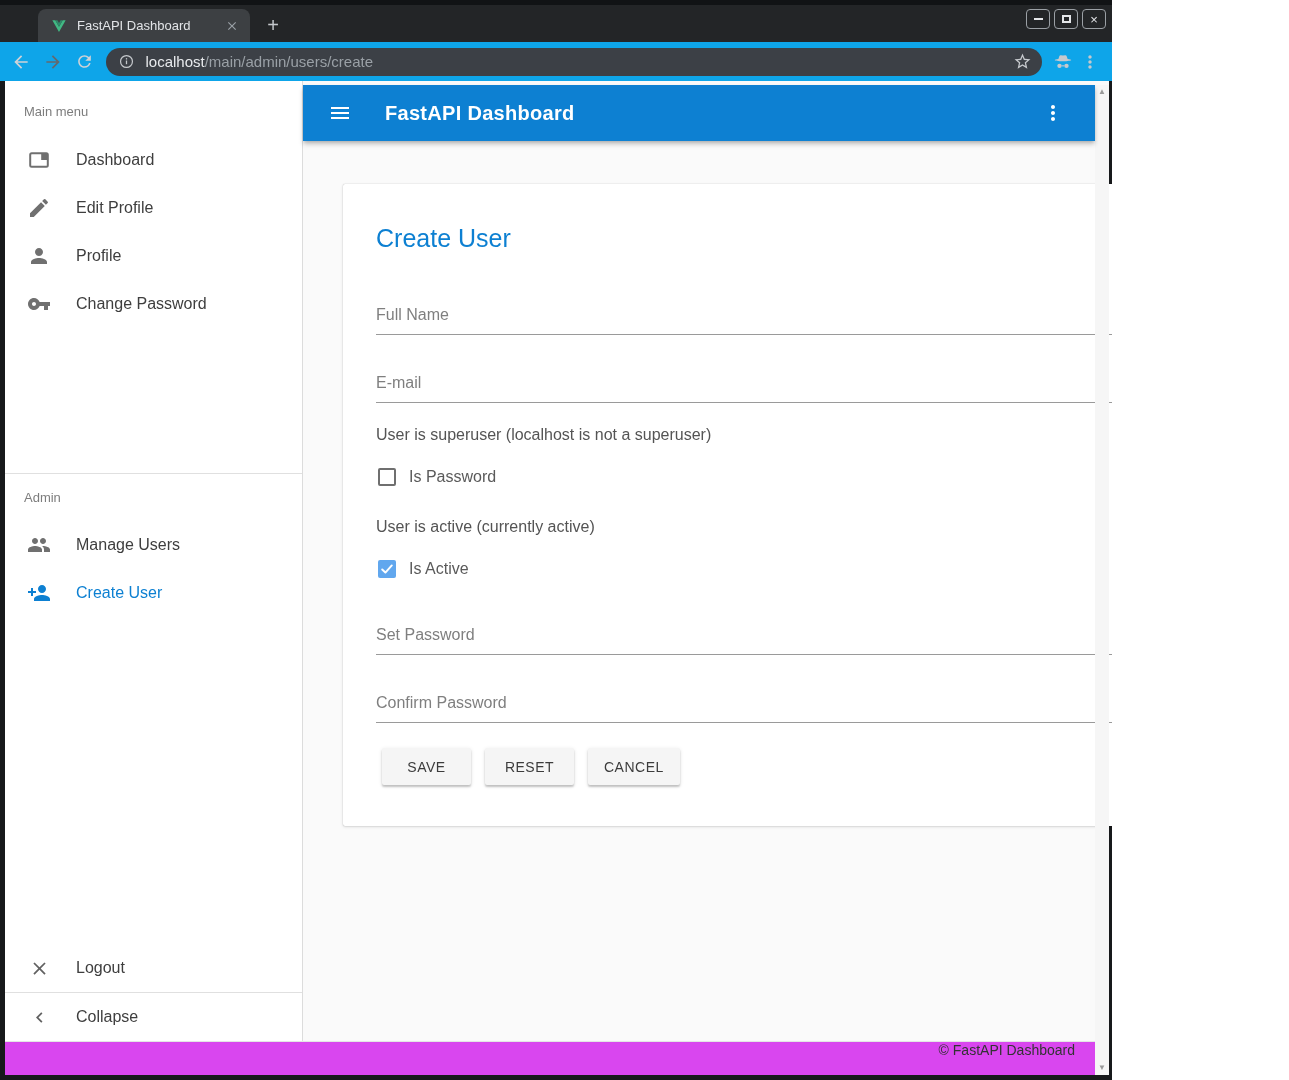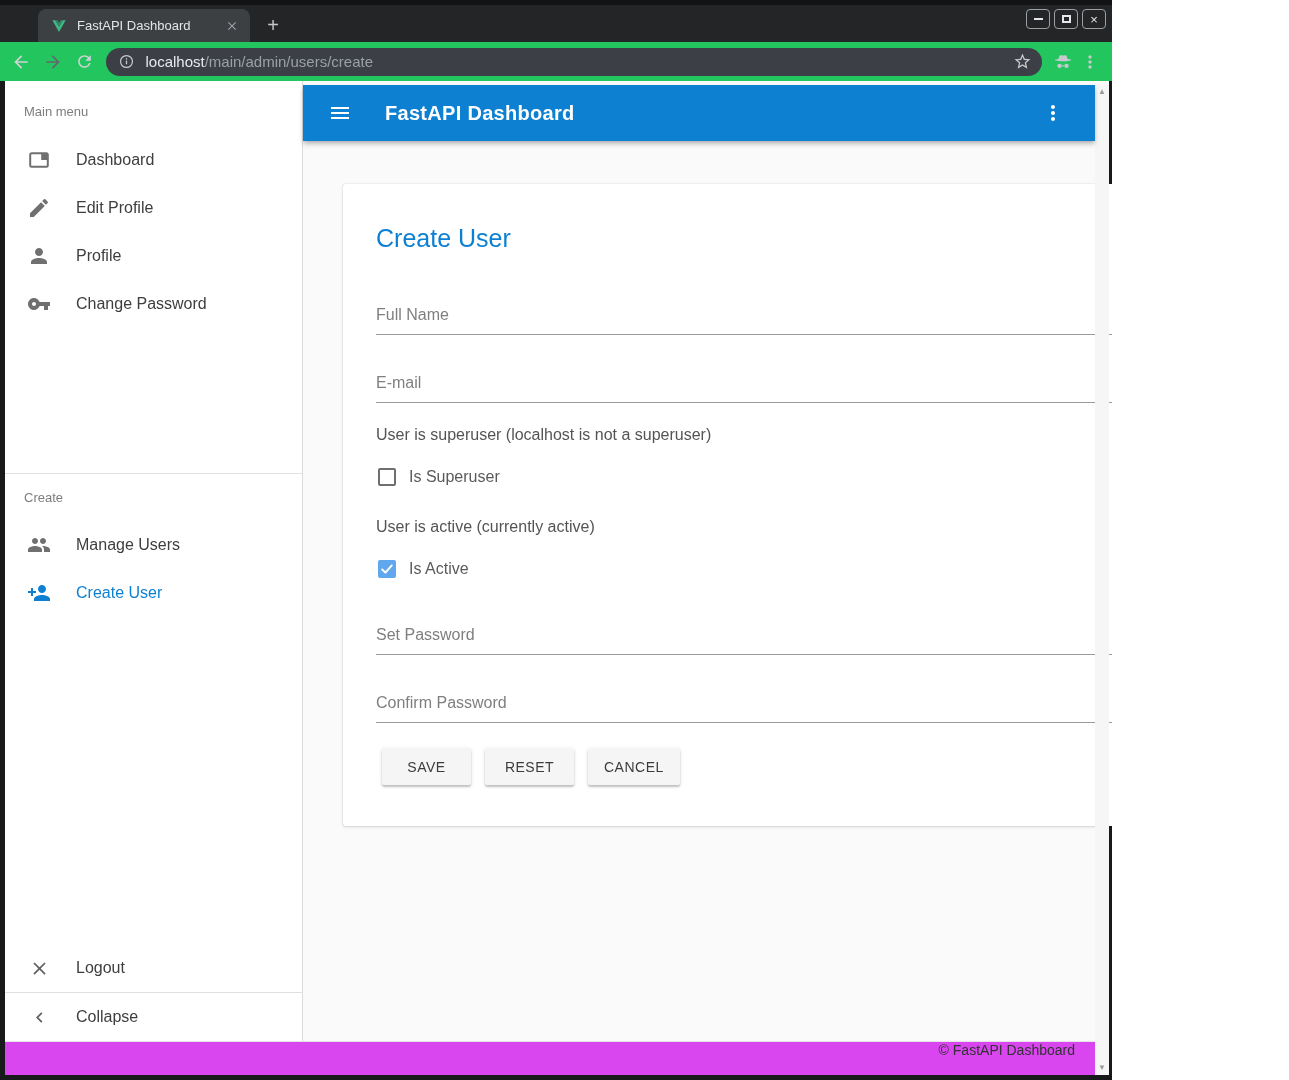--- a/index.html
+++ b/index.html
@@ -11,21 +11,21 @@
   .tab { position:absolute; left:38px; top:4px; width:212px; height:33px; background:#3d4043; border-radius:8px 8px 0 0; display:flex; align-items:center; padding:0 10px 0 13px; }
   .tab-title { flex:1; margin-left:10px; font-size:13px; color:#e2e4e7; white-space:nowrap; overflow:hidden; }
   .tab-close { width:16px; height:16px; display:flex; align-items:center; justify-content:center; }
   .new-tab { position:absolute; left:261px; top:9px; width:24px; height:24px; color:#c3c7cb; font-size:20px; line-height:22px; text-align:center; }
   .win-controls { position:absolute; right:6px; top:4px; display:flex; gap:4px; }
   .win-btn { width:24px; height:20px; border:1px solid #9ba0a5; border-radius:4px; color:#e4e6e9; display:flex; align-items:center; justify-content:center; font-size:13px; line-height:1; }
   .glyph-min { display:block; width:9px; height:2px; background:#e4e6e9; }
   .glyph-max { display:block; width:9px; height:8px; border:2px solid #e4e6e9; }
 
   
-  .toolbar { position:absolute; top:42px; left:0; width:100%; height:39px; background:#22c55e; display:flex; align-items:center; }
+  .toolbar { position:absolute; top:42px; left:0; width:100%; height:39px; background:#0ea5e9; display:flex; align-items:center; }
   .nav-icon { width:24px; height:24px; margin-left:11px; display:flex; align-items:center; justify-content:center; }
   .urlbar { margin-left:12px; width:1092px; height:28px; background:#3c4046; border-radius:14px; display:flex; align-items:center; padding:0 10px 0 12px; }
   .url-text { margin-left:10px; font-size:15px; flex:1; white-space:nowrap; overflow:hidden; }
   .url-host { color:#e8eaed; }
   .url-path { color:#9aa0a6; }
 
   
   .page { position:absolute; top:81px; left:5px; right:3px; bottom:5px; background:#fafafa; display:flex; flex-direction:column; }
   .page-body { flex:1; display:flex; min-height:0; padding-right:14px; }
 
@@ -195,21 +195,21 @@
           <div class="side-item">
             <span class="ic">
               <svg width="24" height="24" viewBox="0 0 24 24">
                   <path fill="#707070" d="M12.65 10C11.83 7.67 9.61 6 7 6c-3.31 0-6 2.69-6 6s2.69 6 6 6c2.61 0 4.83-1.67 5.65-4H17v4h4v-4h2v-4H12.65zM7 14c-1.1 0-2-.9-2-2s.9-2 2-2 2 .9 2 2-.9 2-2 2z"></path>
                 </svg>
             </span>
             <span class="lbl">Change Password</span>
           </div>
         </nav>
         <div class="divider"></div>
-        <div class="side-label admin">Create</div>
+        <div class="side-label admin">Admin</div>
         <nav class="side-nav admin">
           <div class="side-item">
             <span class="ic">
               <svg width="24" height="24" viewBox="0 0 24 24">
                   <path fill="#707070" d="M16 11c1.66 0 2.99-1.34 2.99-3S17.66 5 16 5c-1.66 0-3 1.34-3 3s1.34 3 3 3zm-8 0c1.66 0 2.99-1.34 2.99-3S9.66 5 8 5C6.34 5 5 6.34 5 8s1.34 3 3 3zm0 2c-2.33 0-7 1.17-7 3.5V19h14v-2.5c0-2.33-4.67-3.5-7-3.5zm8 0c-.29 0-.62.02-.97.05 1.16.84 1.97 1.97 1.97 3.45V19h6v-2.5c0-2.33-4.67-3.5-7-3.5z"></path>
                 </svg>
             </span>
             <span class="lbl">Manage Users</span>
           </div>
           <div class="side-item active">
@@ -259,21 +259,21 @@
         <section class="content">
           <div class="card">
             <h1 class="card-title">Create User</h1>
 
             <input class="tf tf-email" type="text" placeholder="E-mail" style="">
             <input class="tf tf-fullname" type="text" placeholder="Full Name" style="">
 
             <div class="hint hint-super">User is superuser (localhost is not a superuser)</div>
             <label class="cb-row cb-super">
               <span class="cb-box unchecked"></span>
-              <span class="cb-lbl">Is Superuser</span>
+              <span class="cb-lbl">Is Password</span>
             </label>
 
             <div class="hint hint-active">User is active (currently active)</div>
             <label class="cb-row cb-active">
               <span class="cb-box checked">
                 <svg width="16" height="16" viewBox="0 0 18 18">
                     <path d="M3.6 9.6 7.2 13l7.2-8" stroke="#ffffff" stroke-width="2.2" fill="none" stroke-linecap="round" stroke-linejoin="round"></path>
                   </svg>
               </span>
               <span class="cb-lbl">Is Active</span>

